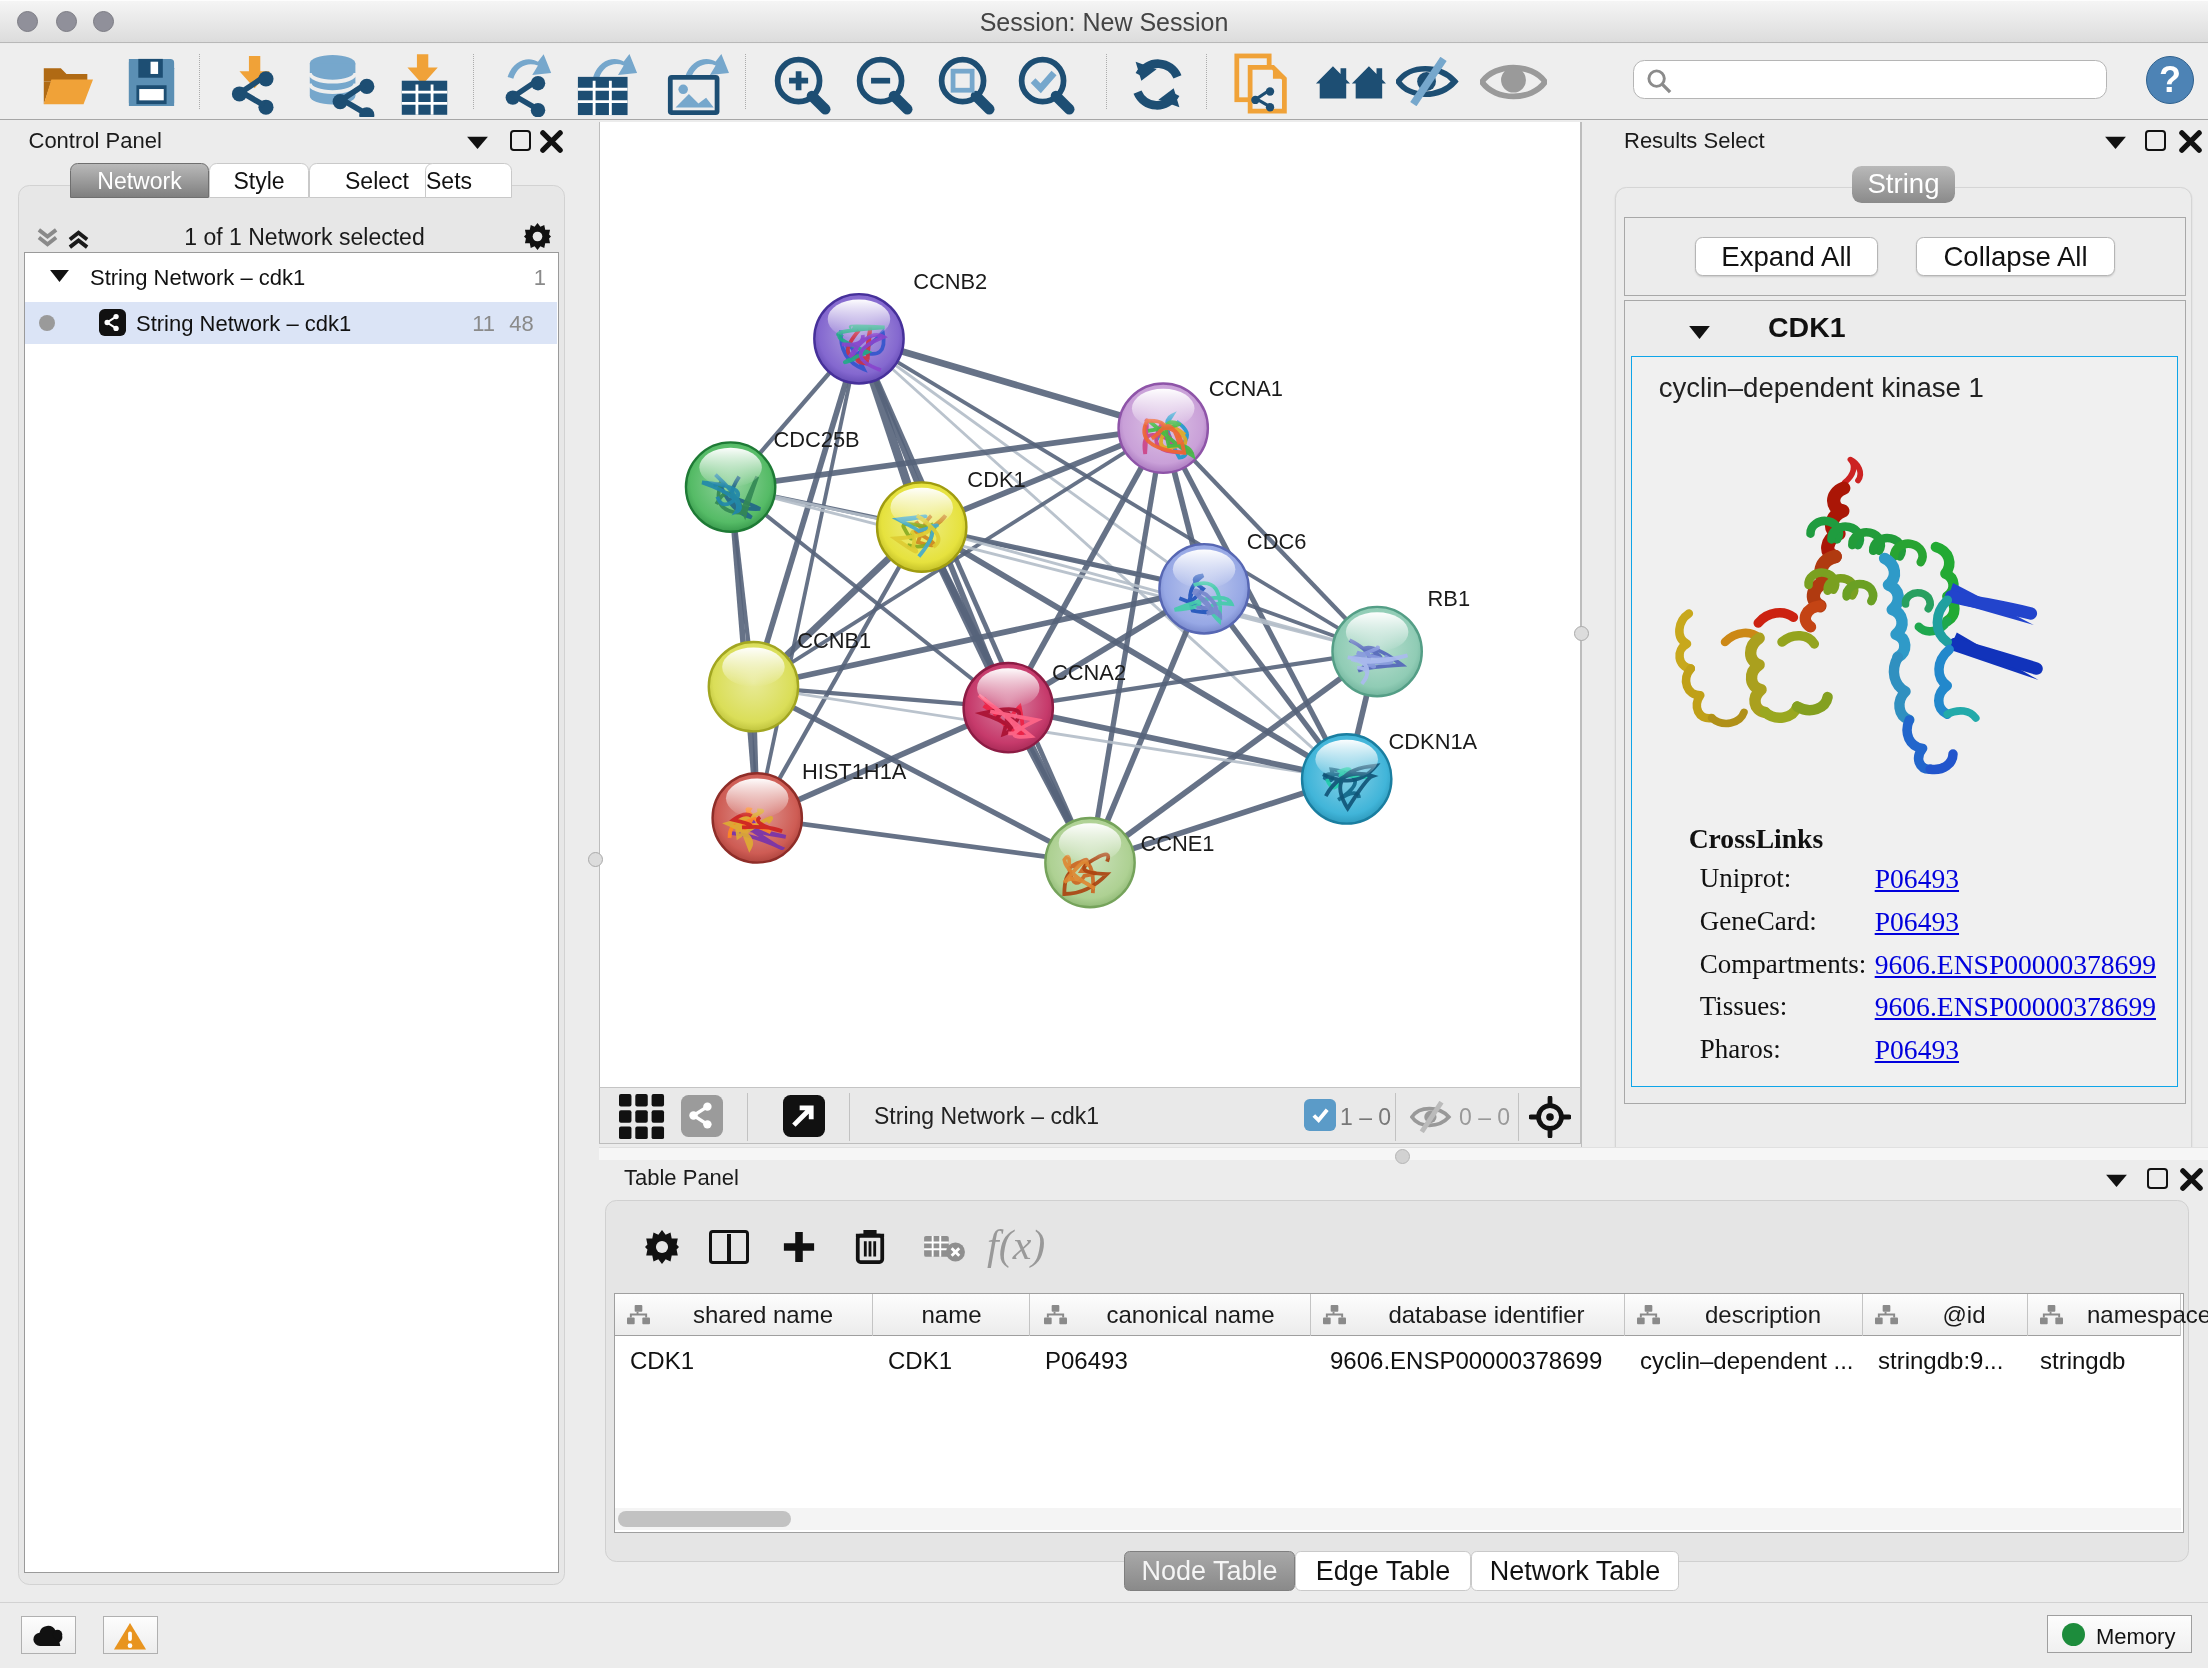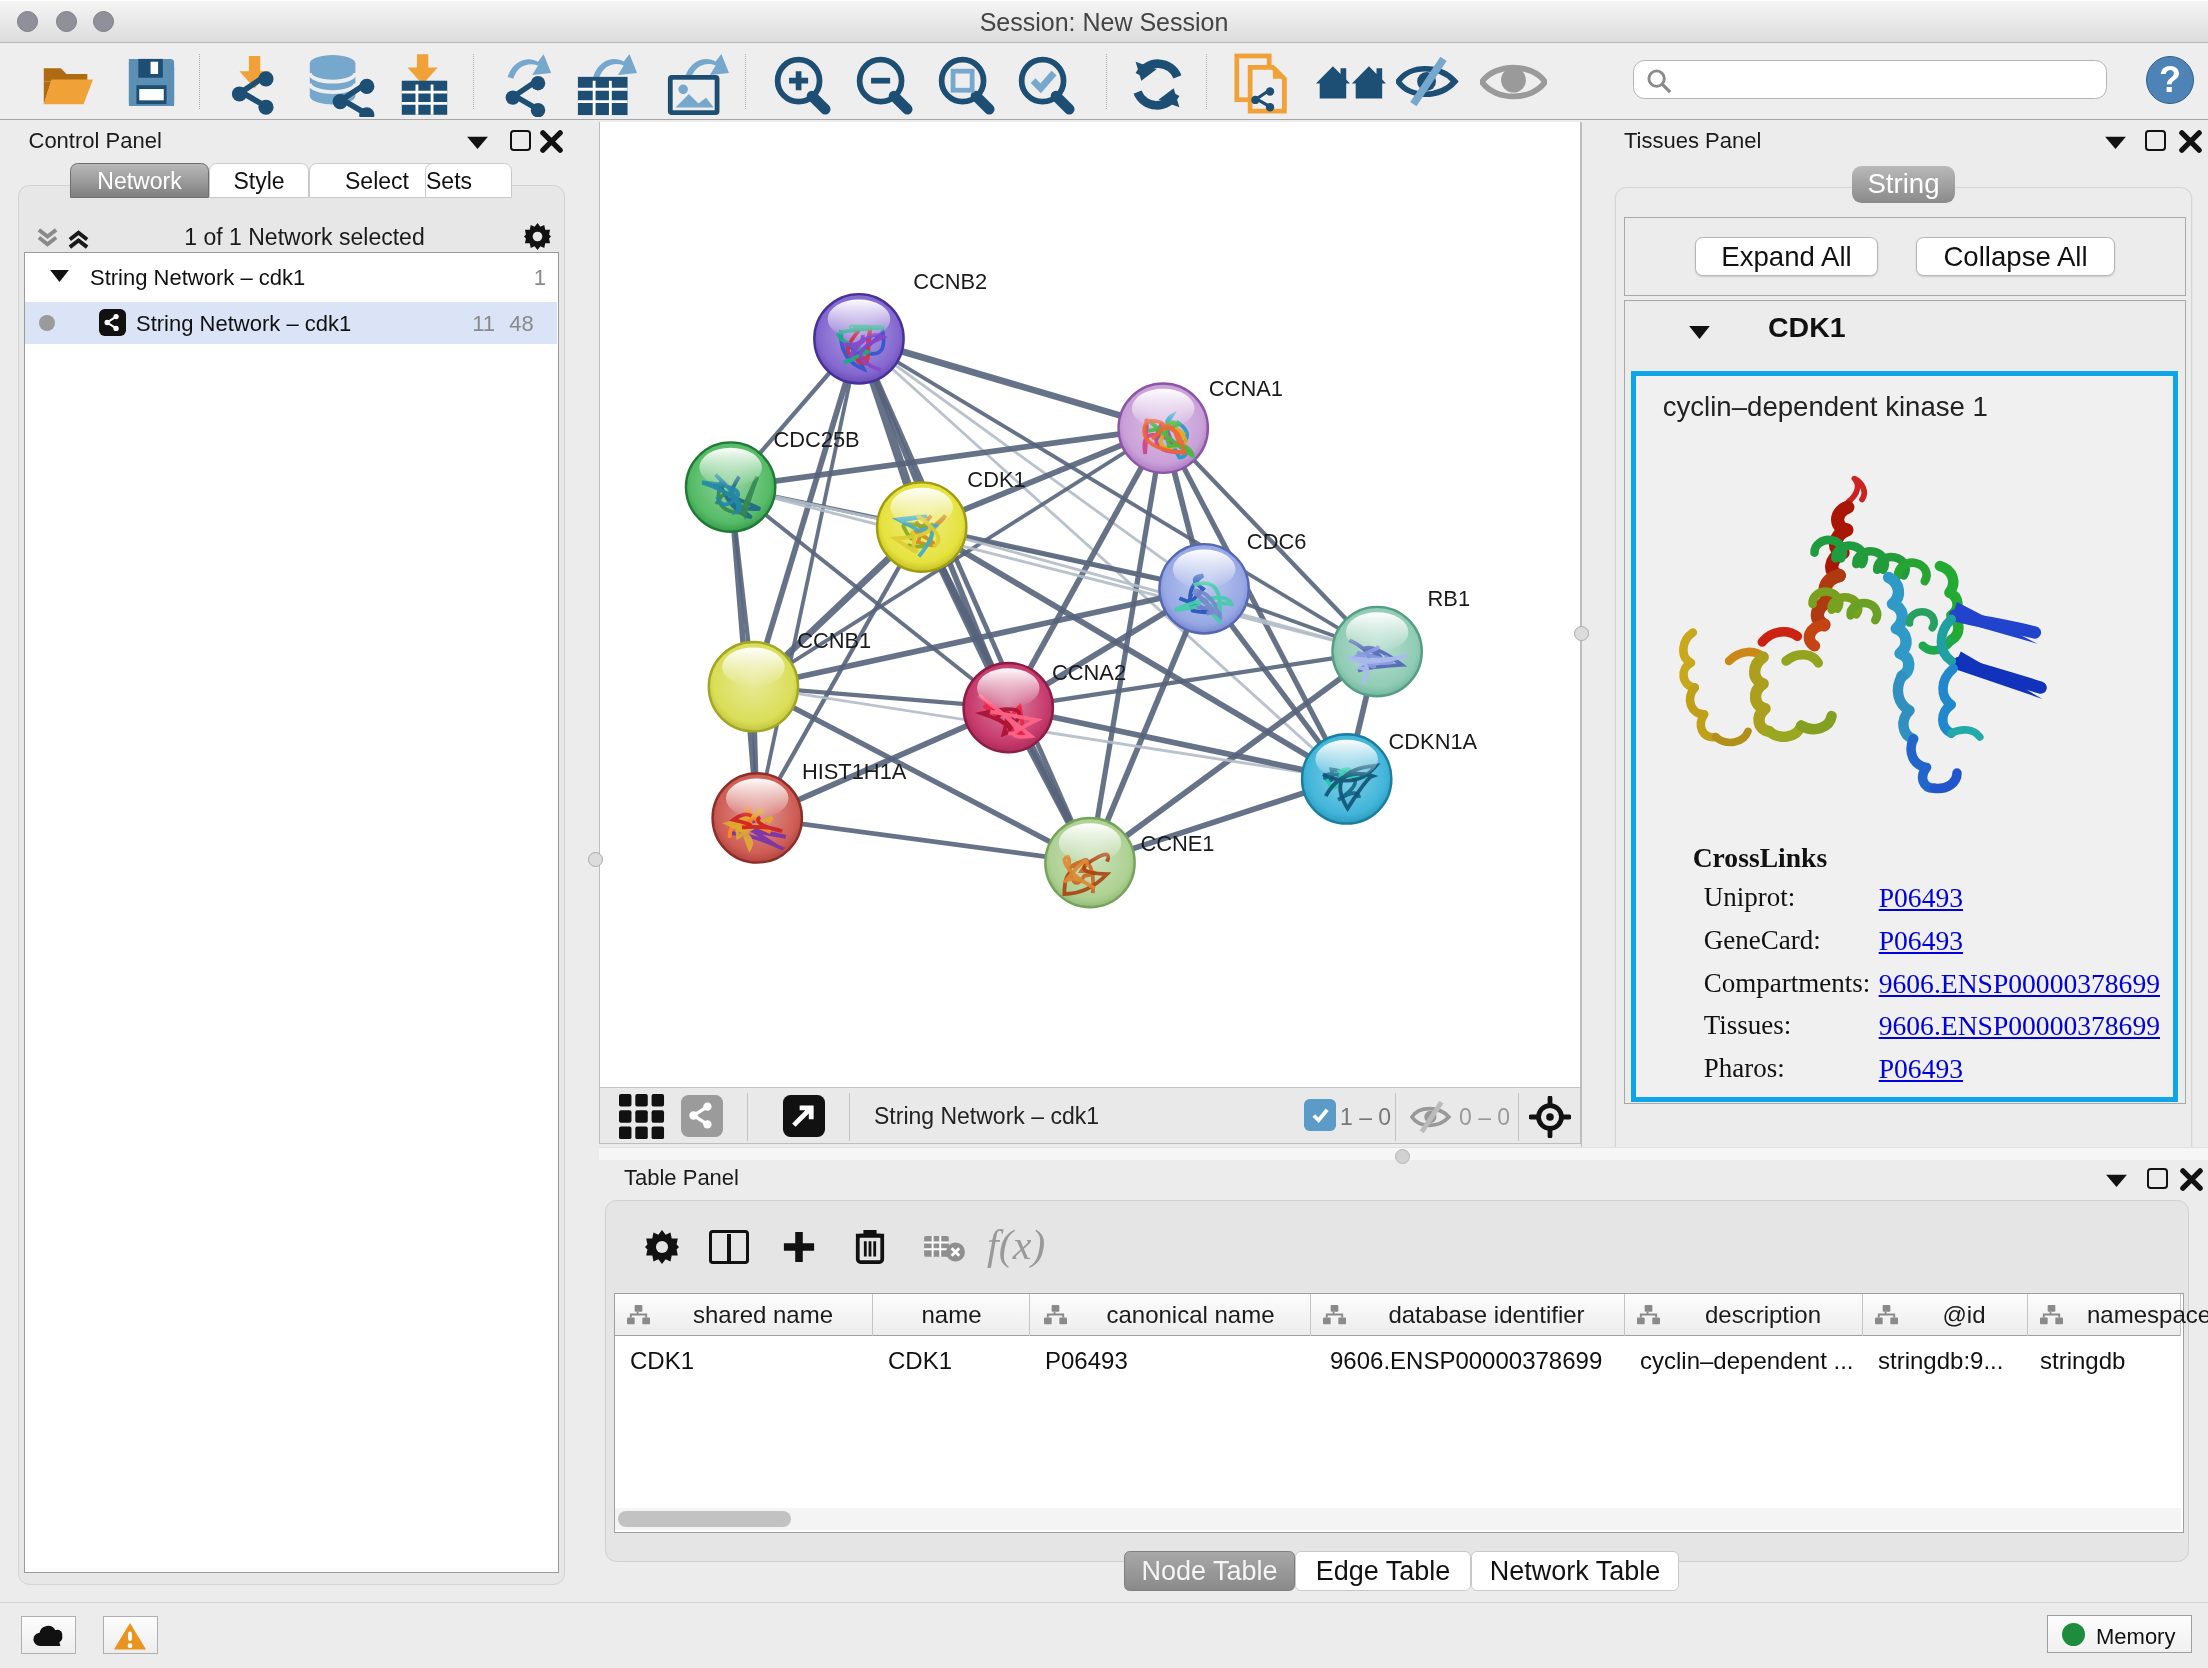--- a/index.html
+++ b/index.html
@@ -458,40 +458,40 @@
     <div class="abs" style="left:918px;top:4.8px;height:48px;border-left:1.9px solid #c2c2c2;"></div>
     <svg class="abs" style="left:929px;top:7.6px;" width="42" height="42" viewBox="0 0 44 44">
       <circle cx="22" cy="22" r="12" fill="none" stroke="#111" stroke-width="5"></circle>
       <g stroke="#111" stroke-width="5" stroke-linecap="round">
         <path d="M22 2 v8 M22 34 v8 M2 22 h8 M34 22 h8"></path>
       </g>
       <circle cx="22" cy="22" r="4" fill="#111"></circle>
     </svg>
   </div>
 <div class="abs" style="left:1581px;top:122px;width:628px;height:1039px;background:#ececec;border-left:1px solid #bdbdbd;">
-    <div class="abs" style="left:42px;top:5.7px;font-size:22px;color:#1a1a1a;">Tissues Panel</div>
+    <div class="abs" style="left:42px;top:5.7px;font-size:22px;color:#1a1a1a;">Results Select</div>
     <svg class="abs" style="left:521px;top:12.4px;" width="25" height="17" viewBox="0 0 26 18">
       <path d="M2 3 L24 3 L13 16 Z" fill="#111"></path>
     </svg>
     <div class="abs" style="left:563px;top:7.6px;width:21px;height:21px;border:2.9px solid #111;border-radius:3.8px;"></div>
     <svg class="abs" style="left:597px;top:7.6px;" width="23" height="23" viewBox="0 0 24 24">
       <path d="M3 3 L21 21 M21 3 L3 21" stroke="#111" stroke-width="5.5" stroke-linecap="round"></path>
     </svg>
     <div class="abs" style="left:33px;top:65px;width:577px;height:996px;background:#ececec;border:1px solid #d5d5d5;border-radius:11.4px;box-shadow:0 1px 1.9px rgba(0,0,0,0.12);"></div>
     <div class="abs" style="left:270px;top:44px;width:103px;height:37px;background:linear-gradient(#b9b9b9,#8a8a8a);border-radius:9.5px;color:#fff;font-size:27.6px;text-align:center;line-height:36px;">String</div>
     <div class="abs" style="left:42px;top:95px;width:562px;height:79px;border:1.9px solid #a8a8a8;background:#ececec;">
       <div class="abs" style="left:70px;top:19px;width:183px;height:39px;background:#fff;border:1px solid #b5b5b5;border-radius:7.6px;font-size:27.6px;text-align:center;line-height:38px;color:#111;box-shadow:0 1px 1.9px rgba(0,0,0,0.15);">Expand All</div>
       <div class="abs" style="left:291px;top:19px;width:199px;height:39px;background:#fff;border:1px solid #b5b5b5;border-radius:7.6px;font-size:27.6px;text-align:center;line-height:38px;color:#111;box-shadow:0 1px 1.9px rgba(0,0,0,0.15);">Collapse All</div>
     </div>
     <div class="abs" style="left:42px;top:178px;width:562px;height:804px;border:1.9px solid #a8a8a8;background:#ececec;">
       <svg class="abs" style="left:63px;top:23px;" width="23" height="16" viewBox="0 0 24 17">
         <path d="M1 2 L23 2 L12 16 Z" fill="#111"></path>
       </svg>
       <div class="abs" style="left:143px;top:9.5px;font-size:28.5px;font-weight:bold;color:#111;">CDK1</div>
-      <div class="abs" style="left:5.7px;top:55px;width:547px;height:731px;background:#f0f0f0;border:5px solid #0ea5e9;margin-top:15px;">
+      <div class="abs" style="left:5.7px;top:55px;width:547px;height:731px;background:#f0f0f0;border:1px solid #0ea5e9;">
         <div class="abs" style="left:27px;top:15px;font-size:27.6px;color:#222;">cyclin–dependent kinase 1</div>
         <svg class="abs" style="left:36px;top:95px;" width="380" height="323" viewBox="0 0 400 340">
 <g fill="none" stroke-linecap="round" stroke-linejoin="round">
 <path d="M186 32 C196 24 198 14 192 8 C200 12 206 22 200 30" stroke="#cc2222" stroke-width="6"></path>
 <path d="M185 38 C170 44 172 60 184 62 C170 68 168 84 180 86 C166 92 164 108 176 110" stroke="#aa1606" stroke-width="14"></path>
 <path d="M176 110 C160 114 156 130 168 136 C152 140 148 156 160 162" stroke="#b03a10" stroke-width="14"></path>
 <path d="M160 162 C144 164 140 178 150 184" stroke="#c44414" stroke-width="12"></path>
 <path d="M95 180 C105 168 122 166 132 174" stroke="#cc2211" stroke-width="10"></path>
 <path d="M60 200 C72 188 88 188 96 196" stroke="#cc8816" stroke-width="9"></path>
 <path d="M22 170 C10 178 8 196 20 202 C8 208 10 226 24 228" stroke="#c8a81c" stroke-width="9"></path>

